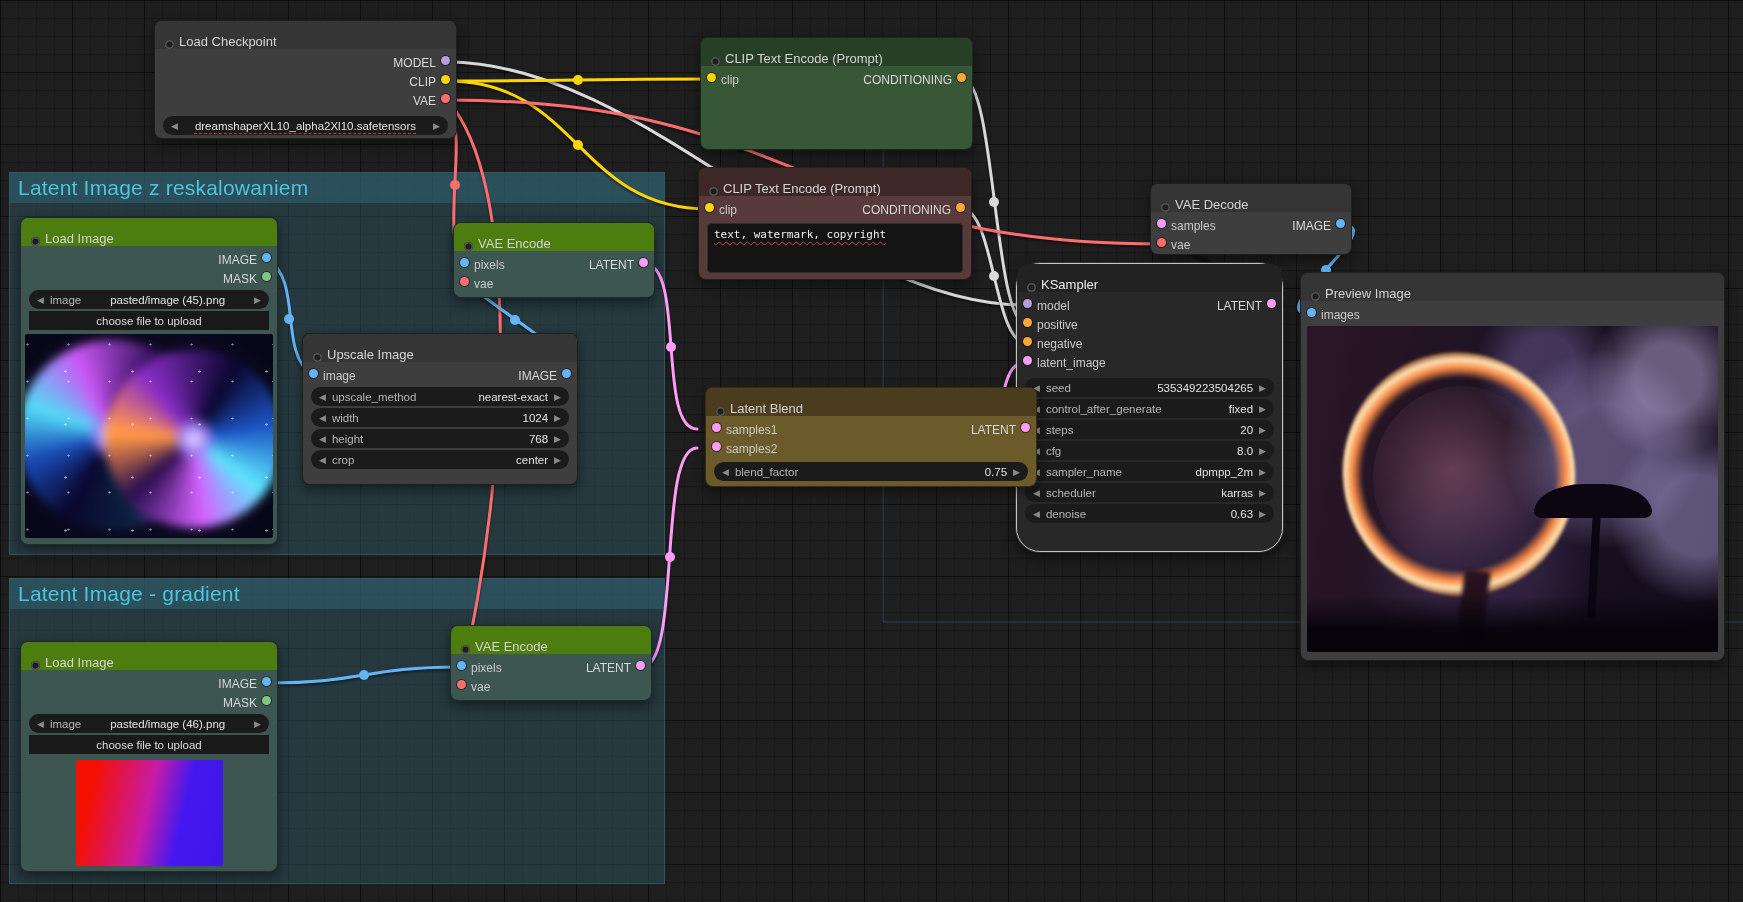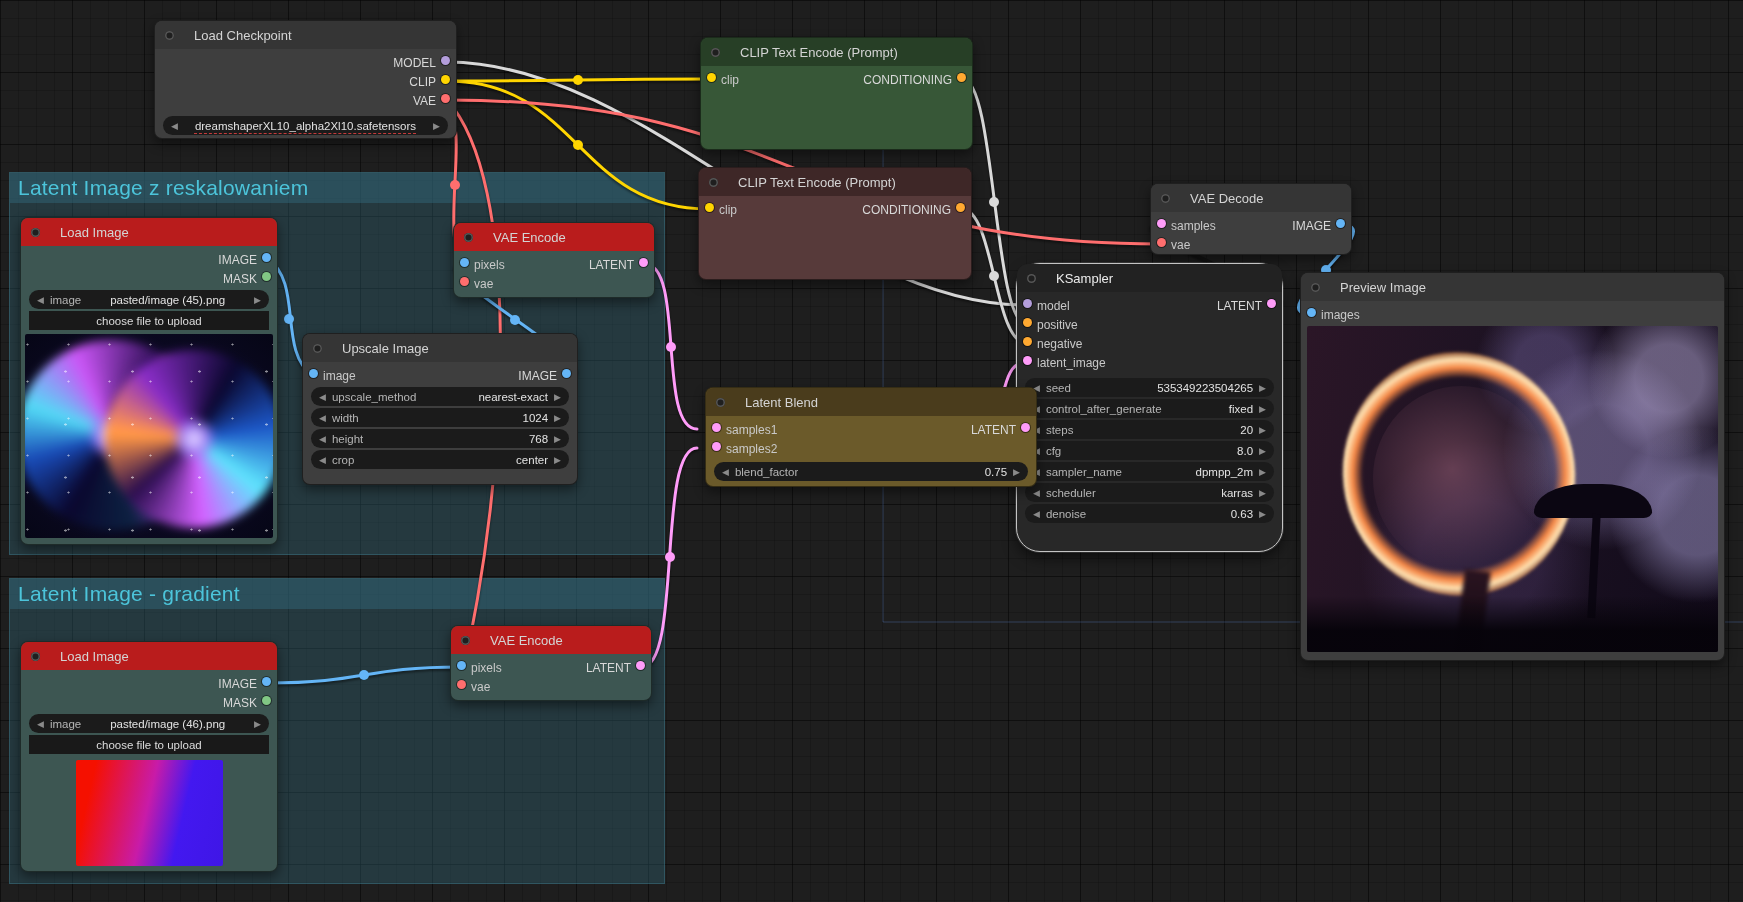--- a/index.html
+++ b/index.html
@@ -19,25 +19,25 @@
   
   .group{position:absolute;background:rgba(52,110,130,.34);border:1px solid rgba(70,140,160,.35);z-index:1}
   .group-title{height:30px;line-height:30px;padding:0 8px;background:rgba(52,110,130,.42);
     color:#4cc4da;font-size:21px;font-weight:400;letter-spacing:.2px;white-space:nowrap}
   
   #wires{position:absolute;left:0;top:0;z-index:2}
   #wires path{fill:none;stroke-width:3;stroke-linecap:round;filter:drop-shadow(0 2px 1px rgba(0,0,0,.45))}
   
   .node{position:absolute;z-index:3;border-radius:8px;font-size:12px;color:#ccc;
     box-shadow:0 5px 12px rgba(0,0,0,.45);border:1px solid rgba(0,0,0,.5)}
-  .node-header{height:28px;display:flex;align-items:center;gap:20px;padding:0 10px;
+  .node-header{height:28px;display:flex;align-items:flex-end;gap:5px;padding:0 10px;
     border-radius:7px 7px 0 0;font-size:13px;color:#d4d4d4;white-space:nowrap;overflow:hidden}
   .collapse-dot{width:9px;height:9px;border-radius:50%;background:#1f1f1f;box-shadow:inset 0 0 0 1.5px #555;flex:0 0 auto}
   .n-gray{background:#3e3e3e}.n-gray .node-header{background:#353535}
-  .n-teal{background:#3d5652}.n-teal .node-header{background:#b91c1c}
+  .n-teal{background:#3d5652}.n-teal .node-header{background:#4d7c0f}
   .n-green{background:#375737}.n-green .node-header{background:#273f26}
   .n-red{background:#573a3a}.n-red .node-header{background:#3e2727}
   .n-olive{background:#6b5a2a}.n-olive .node-header{background:#4a3c1c}
   .n-black{background:#282828;border:1px solid #c4c4c4;border-radius:24px;
     box-shadow:0 0 0 1px rgba(255,255,255,.12),0 6px 14px rgba(0,0,0,.55)}
   .n-black .node-header{background:#222;border-radius:11px 11px 0 0;color:#ececec}
   .ports{padding-top:4px}
   .prow{display:flex;justify-content:space-between;align-items:center;height:19px;padding:0 6px}
   .pin,.pout{display:flex;align-items:flex-start;gap:5px;min-width:0}
   .dot{width:9px;height:9px;border-radius:50%;flex:0 0 auto;box-shadow:0 0 0 1px rgba(0,0,0,.45)}
@@ -212,20 +212,23 @@
       <div class="pin">
         <span class="dot clip"></span>
         <span class="plabel">clip</span>
         </div>
       <div class="pout">
         <span class="plabel">CONDITIONING</span>
         <span class="dot conditioning"></span>
         </div>
       </div>
   </div>
+  <div class="textbox">
+    <span class="spell-wavy">text, watermark, copyright</span>
+  </div>
 </div>
 
 <div class="node n-gray" style="left:1150px;top:183px;width:202px;height:72px">
   <div class="node-header">
     <span class="collapse-dot"></span>
     <span>VAE Decode</span>
   </div>
   <div class="ports">
     <div class="prow">
       <div class="pin">

